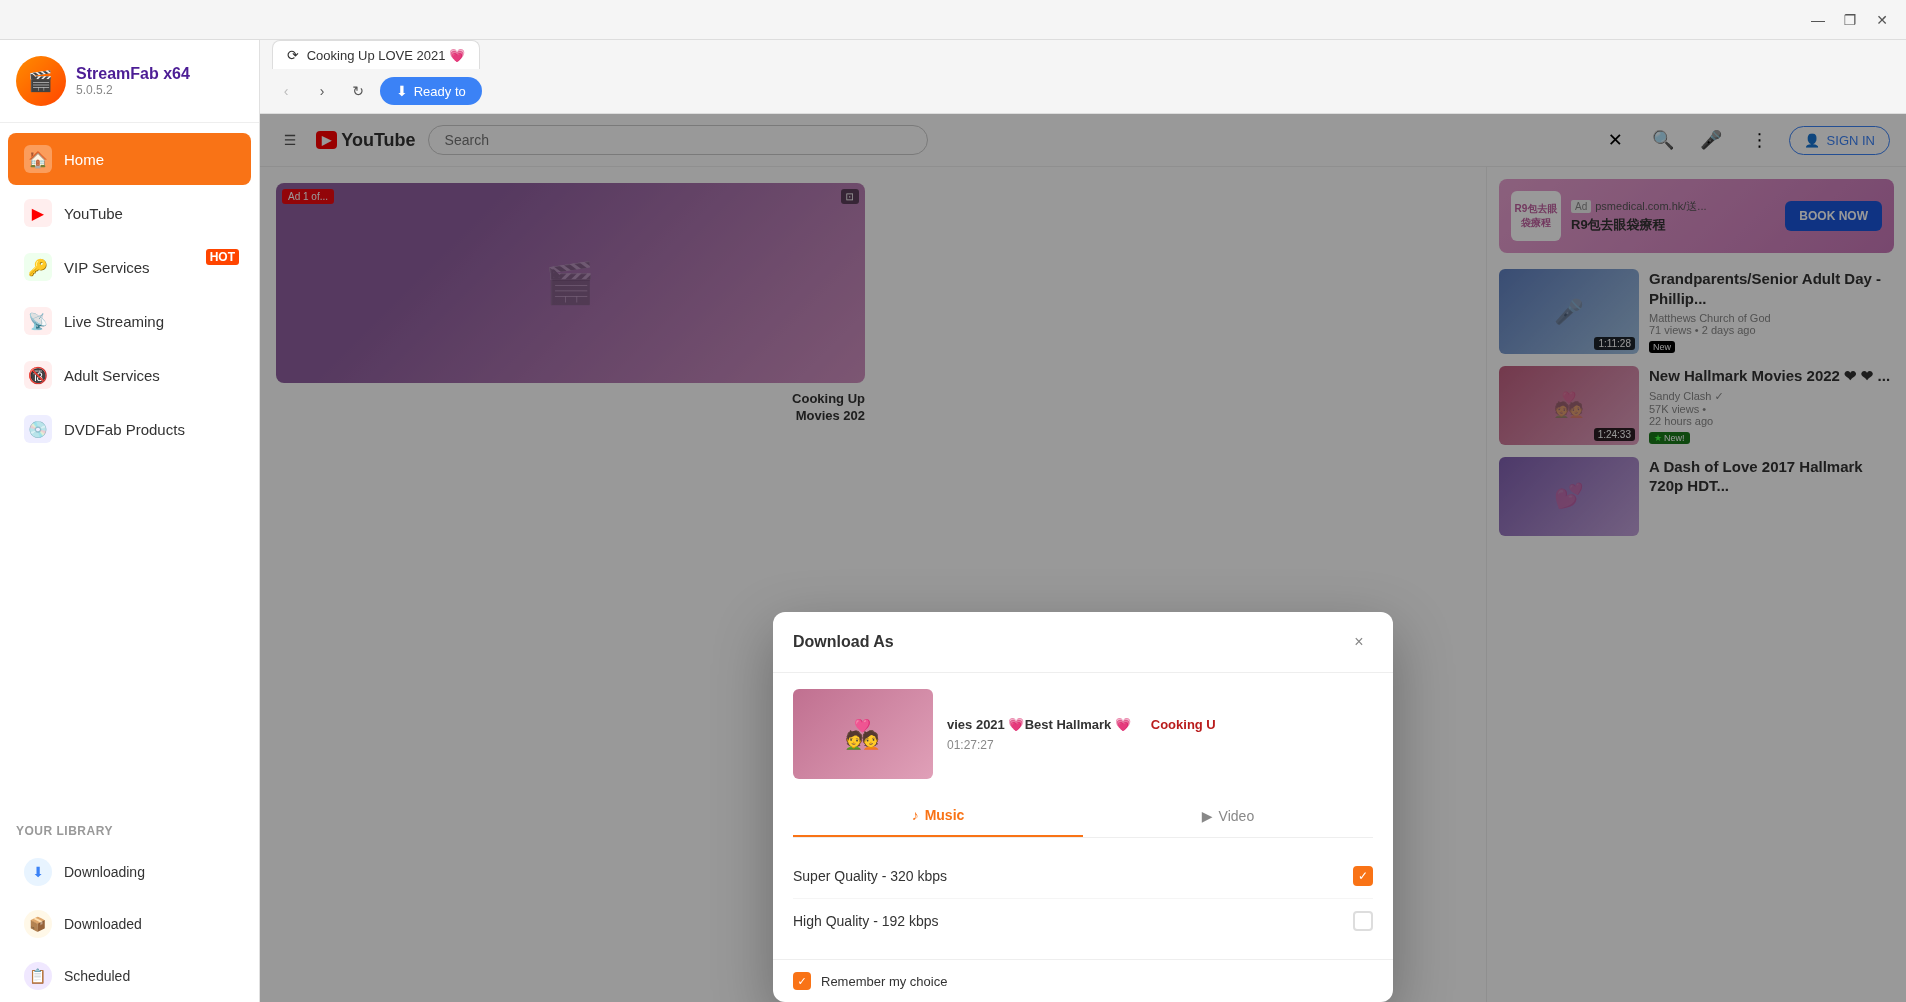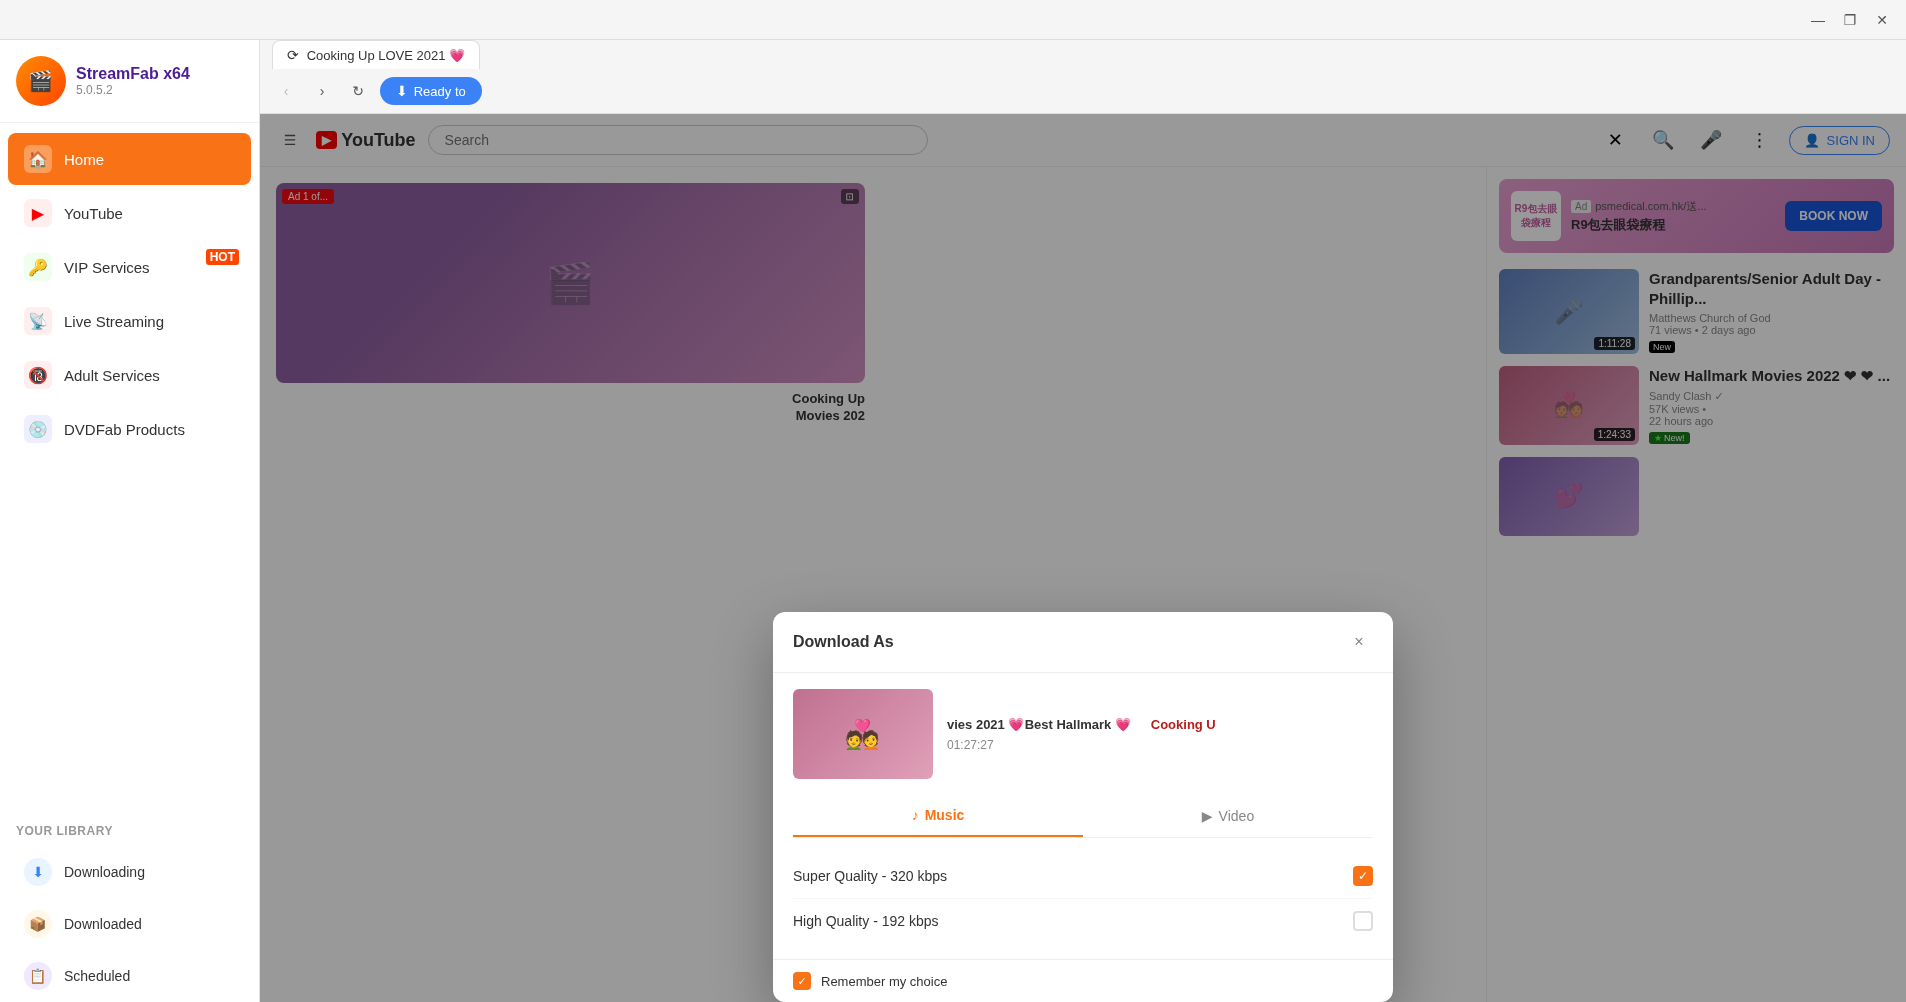--- a/index.html
+++ b/index.html
@@ -486,20 +486,23 @@
                   <span style="color:#4f4;">★</span>
                   <span>New!</span>
                 </span>
               </div>
             </div>
 
             <div class="rec-item">
               <div class="rec-thumb">
                 <div style="width:100%;height:100%;background:linear-gradient(135deg,#8060b0,#c0a0d8); display:flex;align-items:center;justify-content:center;font-size:24px;color:rgba(255,255,255,0.4);">💕</div>
               </div>
+              <div class="rec-info">
+                <div class="rec-title">A Dash of Love 2017 Hallmark 720p HDT...</div>
+              </div>
             </div>
           </div>
         </div>
       </div>
 
       <div class="overlay">
         <div class="modal">
           <div class="modal-header">
             <span class="modal-title">Download As</span>
             <div class="modal-close">×</div>

